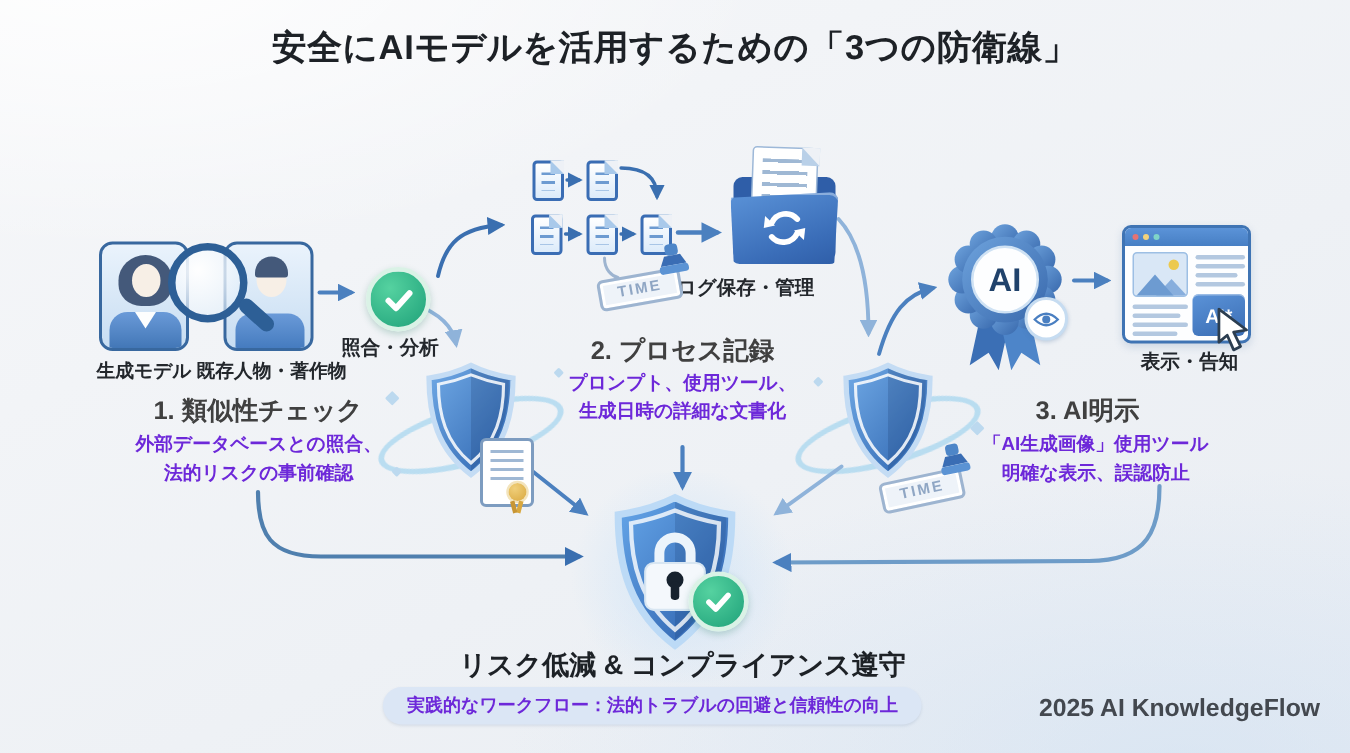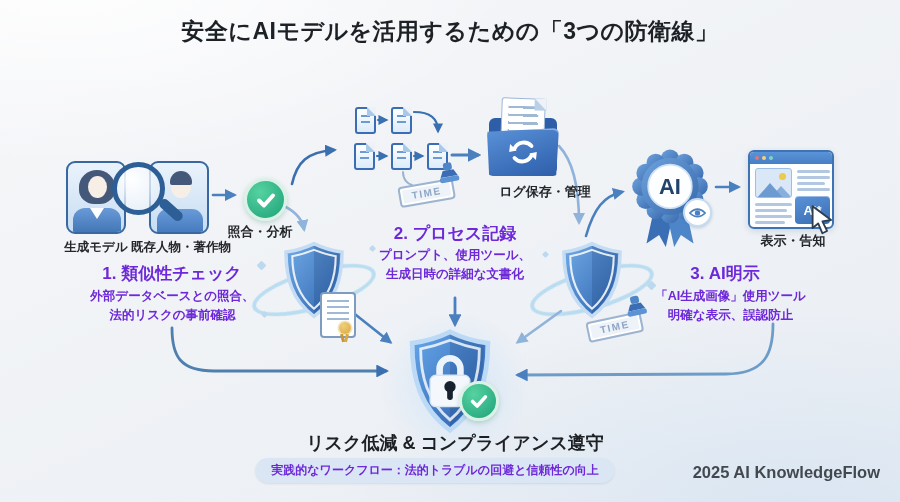--- a/index.html
+++ b/index.html
@@ -10,21 +10,21 @@
     background:
       radial-gradient(120% 95% at 88% 102%, rgba(205,223,242,.55) 0%, rgba(205,223,242,0) 42%),
       radial-gradient(90% 70% at 8% -5%, rgba(255,255,255,.9) 0%, rgba(255,255,255,0) 55%),
       linear-gradient(155deg,#f6f7f9 0%,#eef1f5 60%,#e9edf3 100%);
     color:#23272c;
   }
   .abs{ position:absolute; }
   .ctr{ text-align:center; }
   .title{ left:0; top:16px; width:900px; font-size:23px; font-weight:800; letter-spacing:.5px; color:#1d2126; }
   .lbl{ font-size:12.5px; font-weight:700; color:#23272c; }
-  .h2x{ font-size:17px; font-weight:800; color:#6d28d9; }
+  .h2x{ font-size:17px; font-weight:800; color:#404040; }
   .body-t{ font-size:12.5px; font-weight:600; color:#6d28d9; line-height:1.55; }
 
   
   .card{ width:60px; height:73px; border:2.5px solid #38689f; border-radius:9px;
          background:linear-gradient(180deg,#eaf3fc 0%,#c7ddf2 100%); overflow:hidden; }
   .face{ position:absolute; background:#f7efe6; border-radius:50%; }
   .hair-w{ position:absolute; left:11px; top:7px; width:36px; height:34px; background:#44597a; border-radius:50% 50% 42% 42%; }
   .face-w{ left:20px; top:13px; width:19px; height:22px; }
   .body-w{ position:absolute; left:5px; bottom:-2px; width:48px; height:26px; background:linear-gradient(#6a9ad8,#3f74b4); border-radius:12px 12px 0 0; }
   .body-w::before{ content:""; position:absolute; left:17px; top:0; border-left:7px solid transparent; border-right:7px solid transparent; border-top:11px solid #fdfefe; }
@@ -186,21 +186,21 @@
     <svg width="34" height="34" viewBox="0 0 40 40">
       <g fill="none" stroke="#fff" stroke-width="4.5" stroke-linecap="round">
         <path d="M30 13 A12 12 0 0 0 10 16"></path>
         <path d="M10 27 A12 12 0 0 0 30 24"></path>
       </g>
       <path d="M6 10 L12 19 L3 19 Z" fill="#fff" transform="rotate(-12 8 16)"></path>
       <path d="M34 30 L28 21 L37 21 Z" fill="#fff" transform="rotate(-12 32 24)"></path>
     </svg>
   </div>
 </div>
-<div class="abs lbl ctr z2" style="left:480px; top:183px; width:130px; font-size:13px;">ログ保存・管理</div>
+<div class="abs lbl ctr z2" style="left:432px; top:183px; width:130px; font-size:13px;">ログ保存・管理</div>
 
 <div class="abs h2x ctr z2" style="left:355px; top:222px; width:200px;">2. プロセス記録</div>
 <div class="abs body-t ctr z2" style="left:350px; top:246px; width:210px;">
   <span>プロンプト、使用ツール、</span><br>
   <span>生成日時の詳細な文書化</span>
 </div>
 
 <div class="abs orbit" style="left:528px; top:270px; width:128px; height:40px; transform:rotate(-16deg);"></div>
 <svg class="abs z2" style="left:557px; top:240px;" width="70" height="80" viewBox="0 0 100 112">
   <defs>

